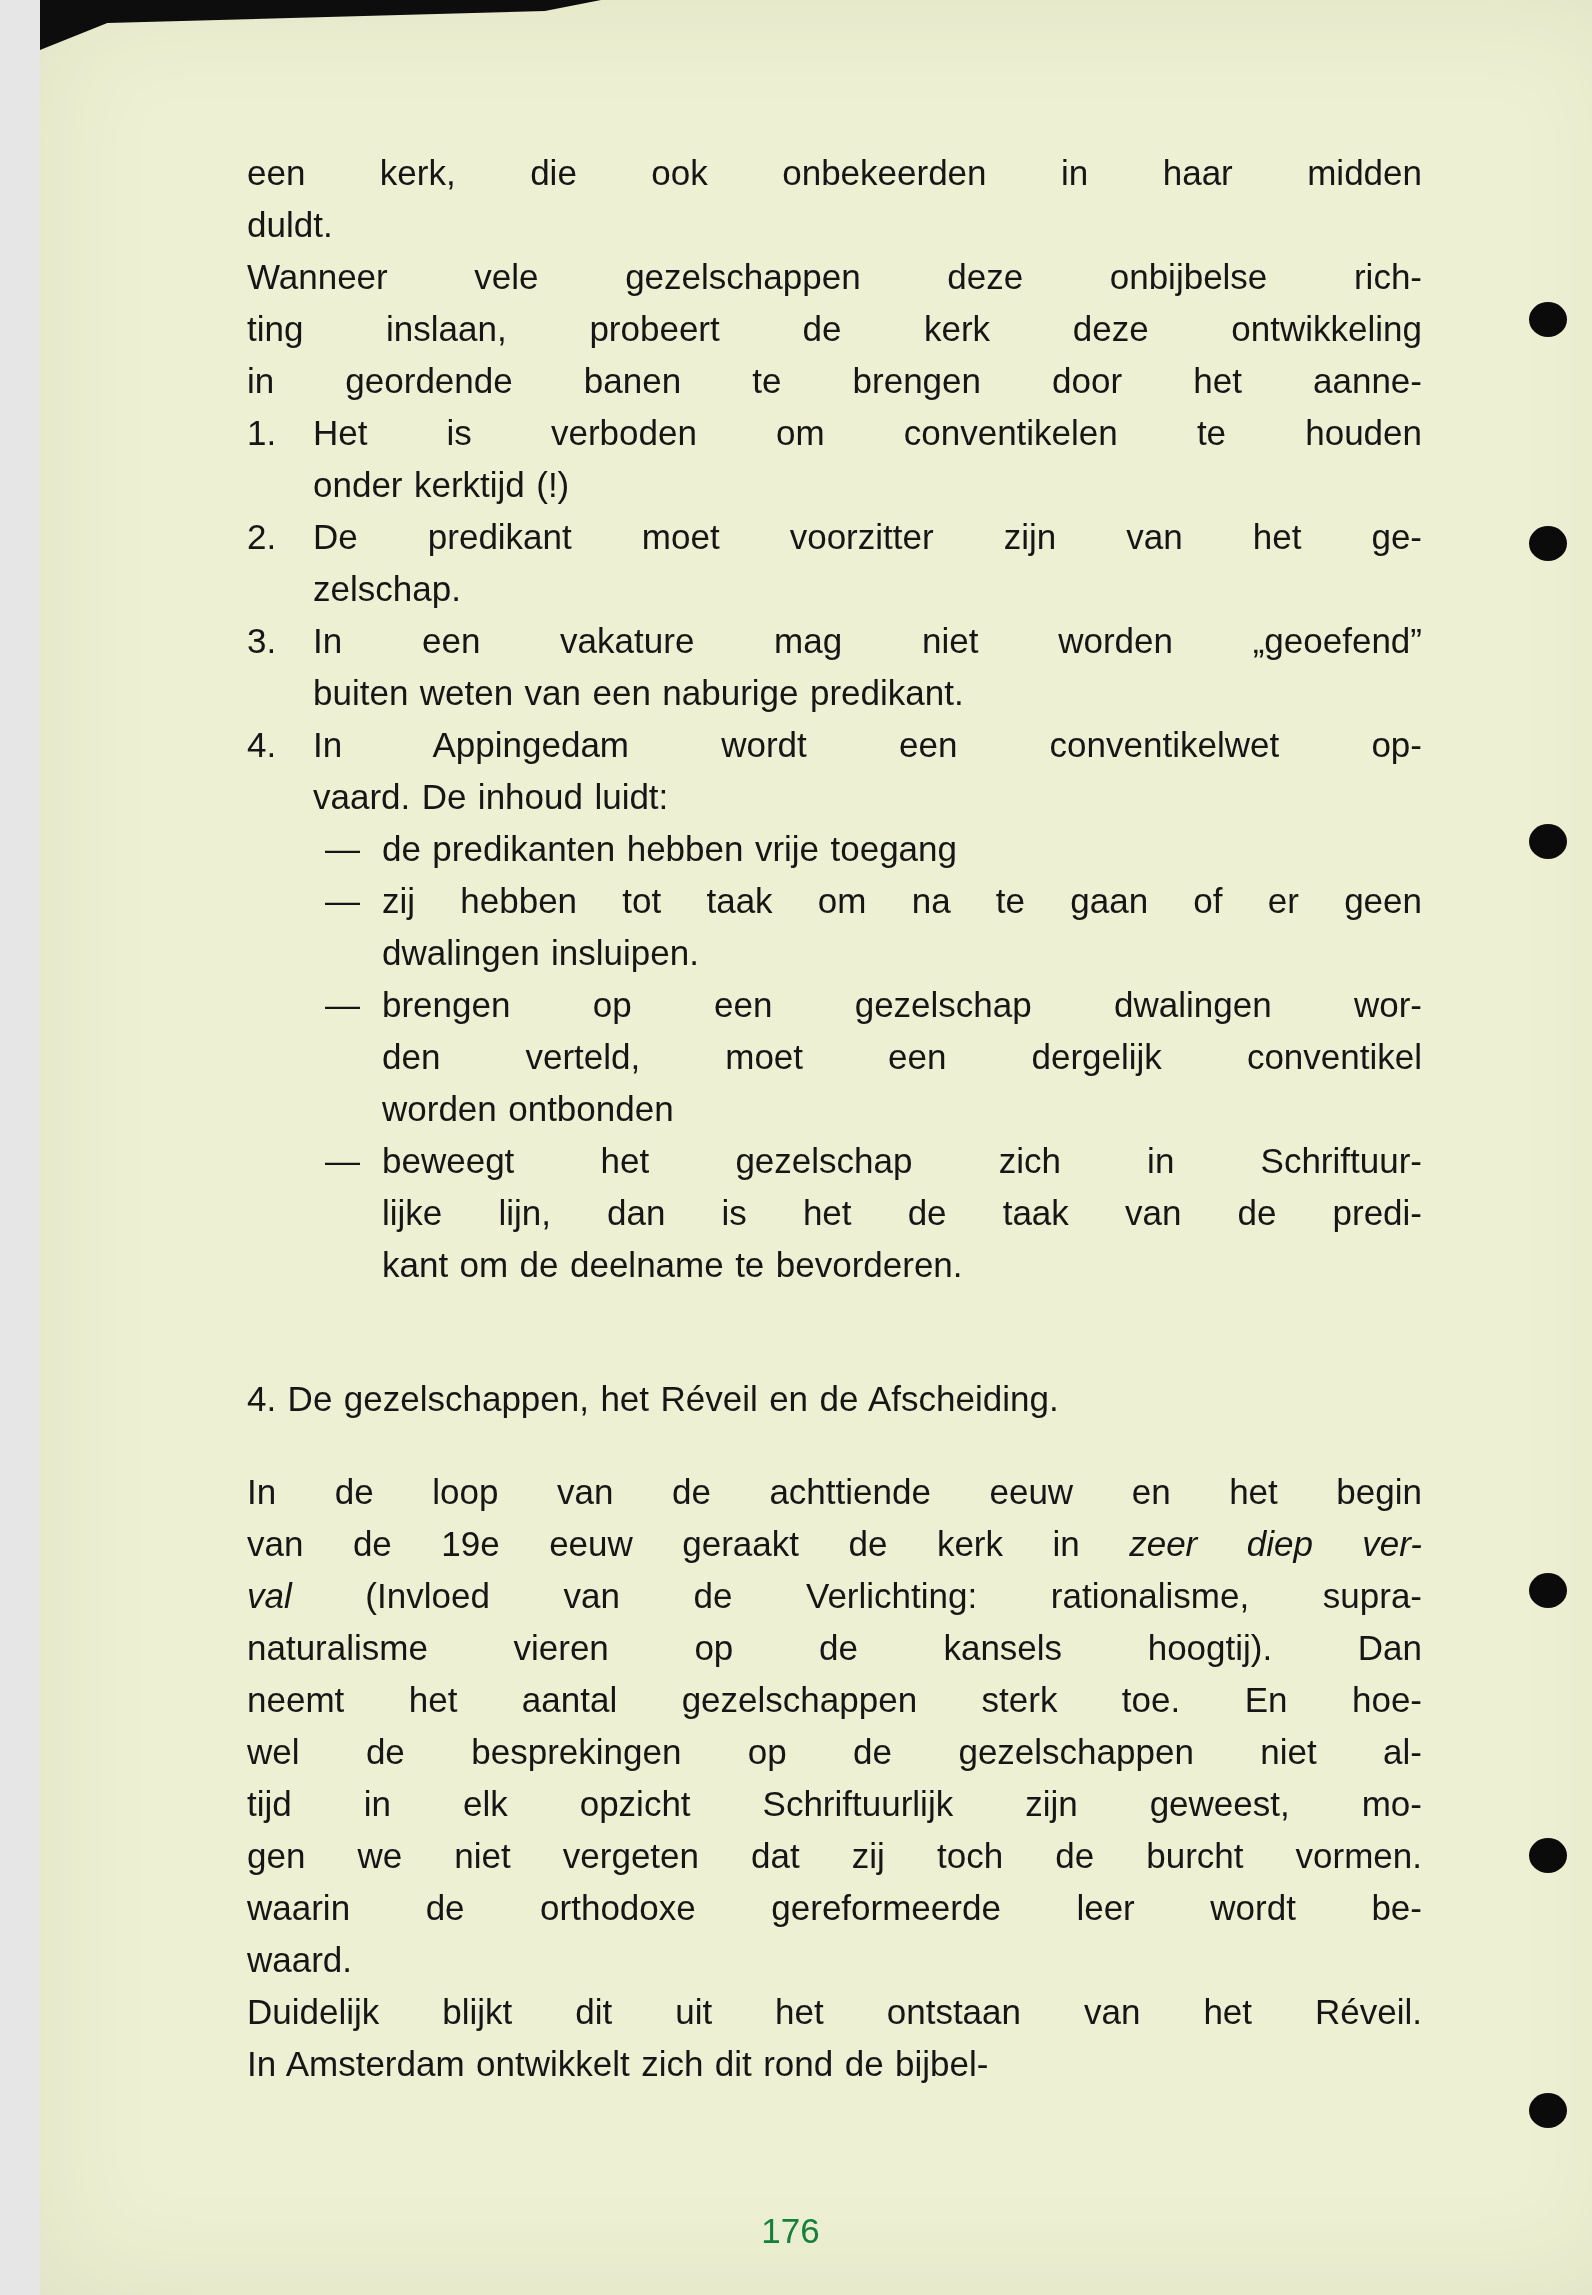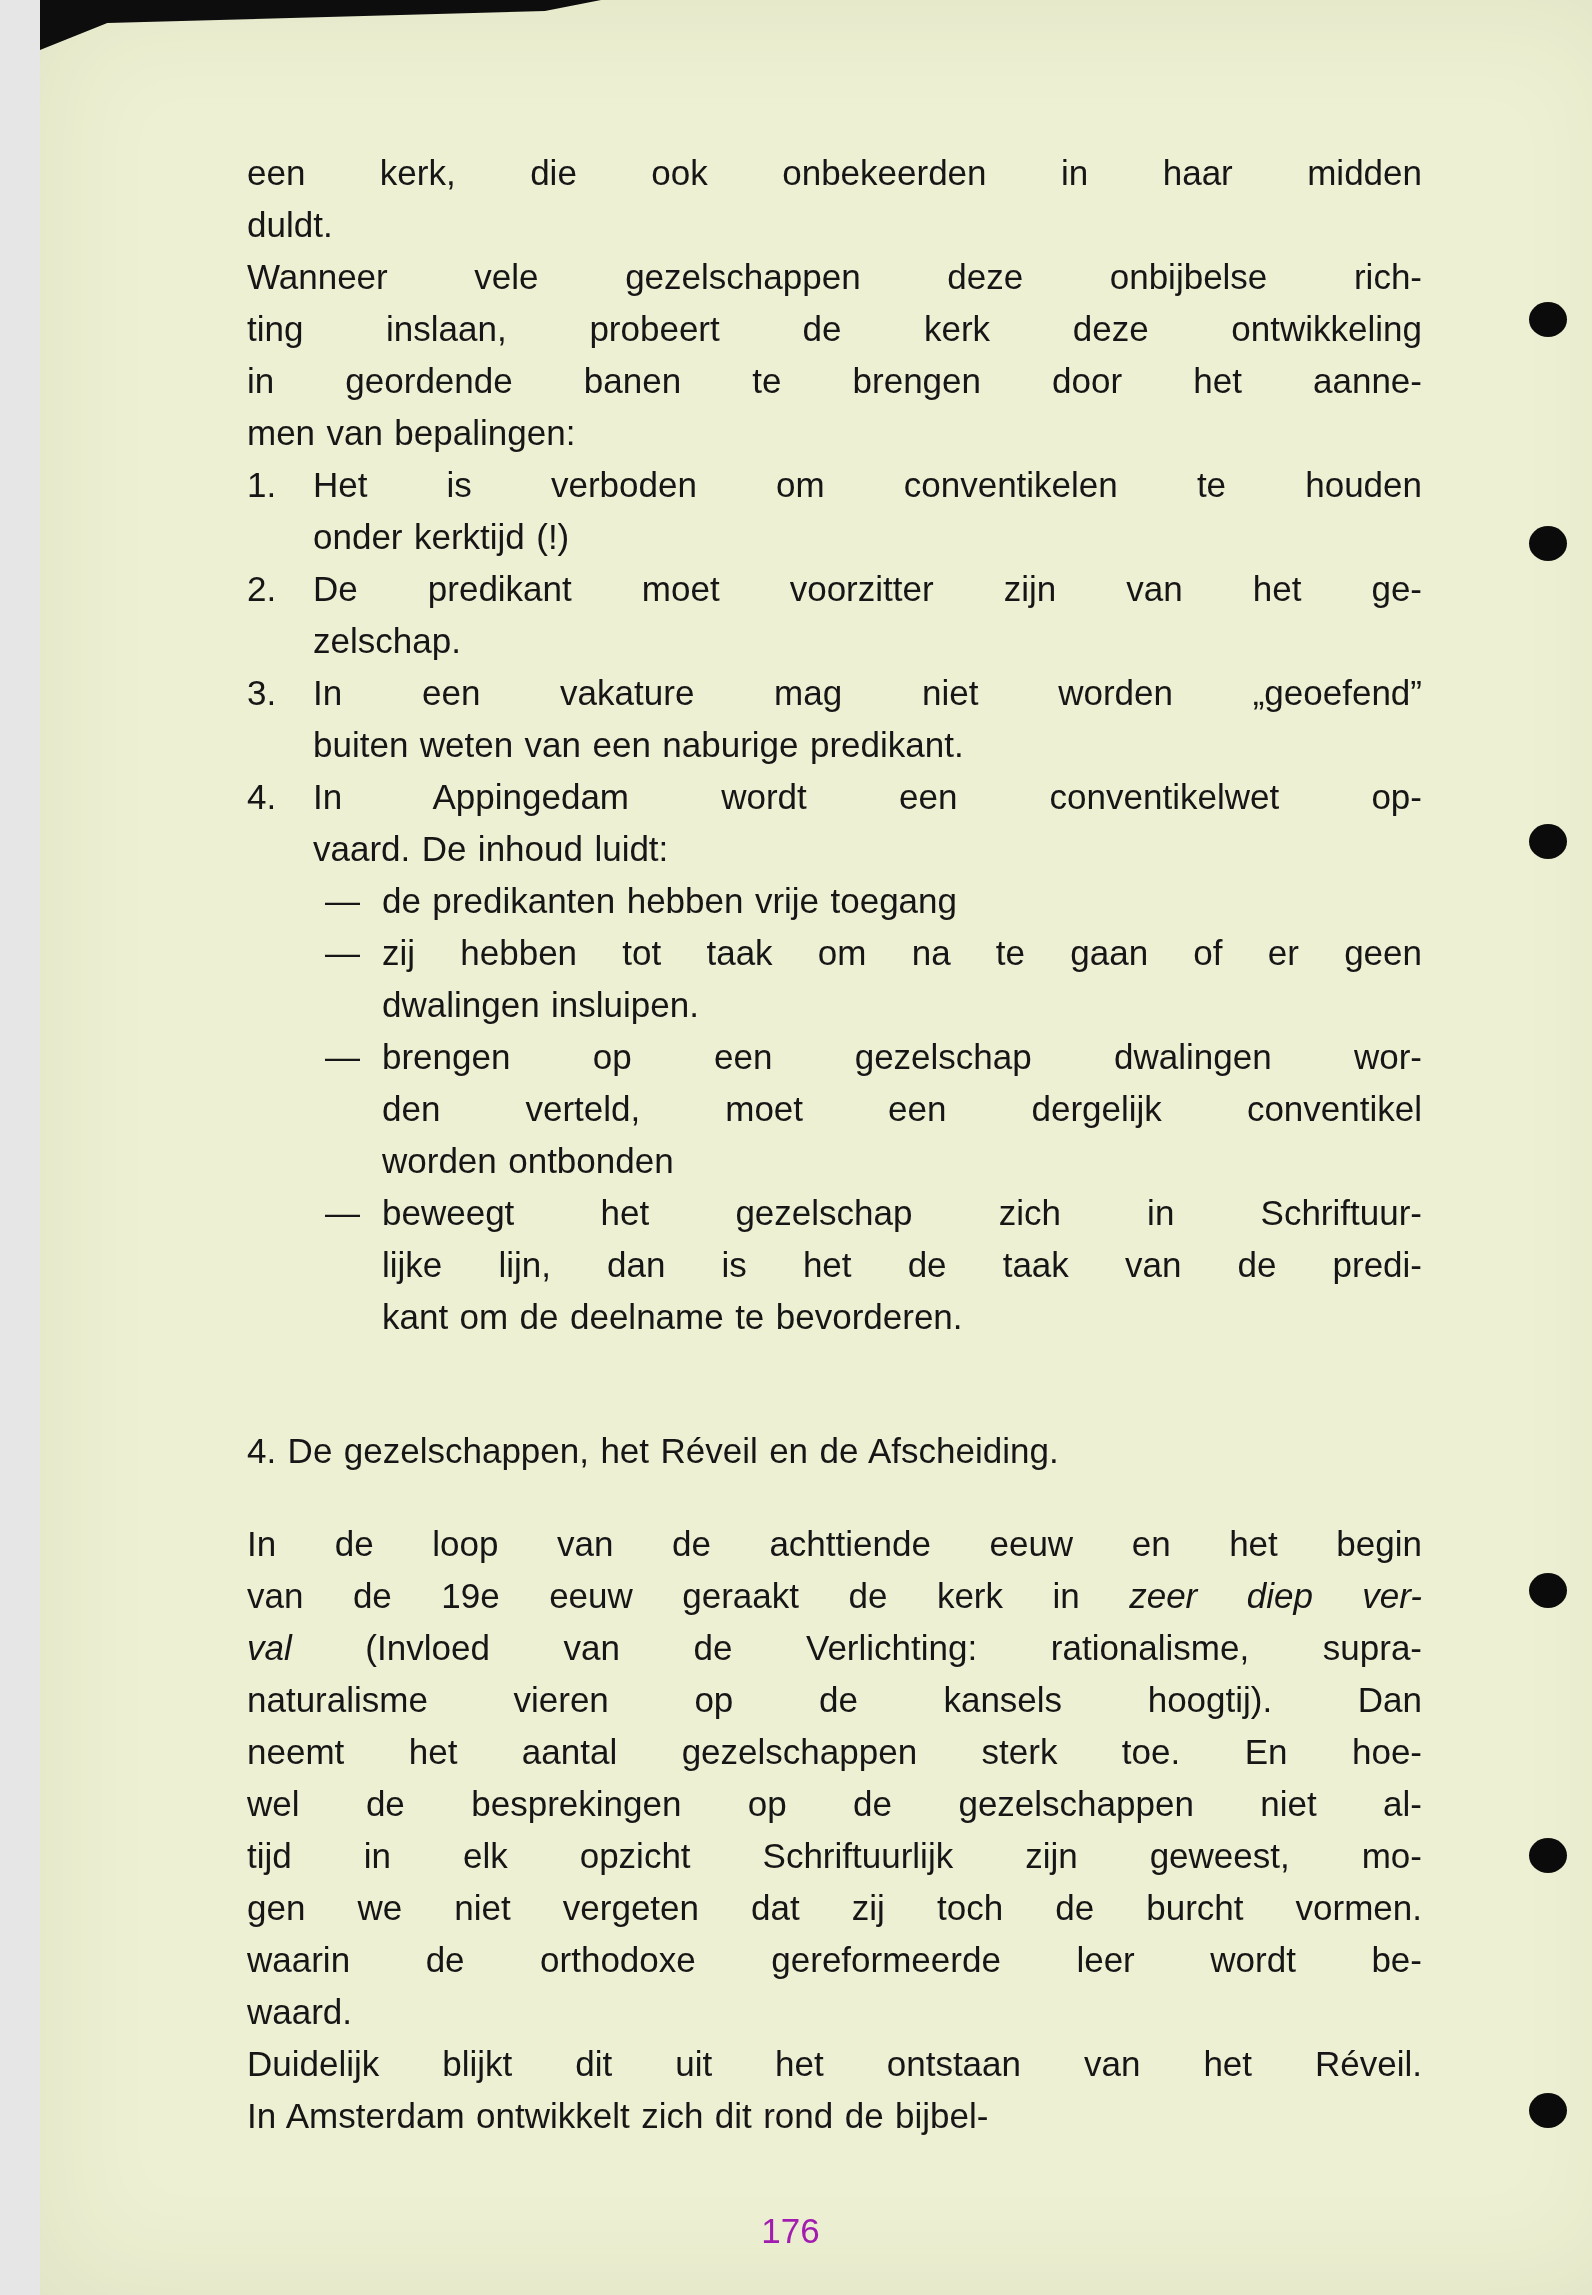--- a/index.html
+++ b/index.html
@@ -62,21 +62,21 @@
     margin: 82px 0 41px 0;
   }
   .it { font-style: italic; }
   .page-number {
     position: absolute;
     top: 2211px;
     left: 0;
     width: 1501px;
     text-align: center;
     font-size: 35px;
-    color: #a21caf;
+    color: #15803d;
   }
 </style>
 </head>
 <body>
 
 <div class="paper">
   <div class="corner-strip"></div>
   <div id="dots">
       <div class="dot" style="left: 1489px; top: 302px; background: rgb(11, 11, 11);"></div>
       <div class="dot" style="left: 1489px; top: 526px; background: rgb(11, 11, 11);"></div>
@@ -95,23 +95,20 @@
         </div>
         <div class="line just">
           <span class="ltext">Wanneer vele gezelschappen deze onbijbelse rich-</span>
         </div>
         <div class="line just">
           <span class="ltext">ting inslaan, probeert de kerk deze ontwikkeling</span>
         </div>
         <div class="line just">
           <span class="ltext">in geordende banen te brengen door het aanne-</span>
         </div>
-        <div class="line">
-          <span class="ltext">men van bepalingen:</span>
-        </div>
       </div>
       <div class="block numbered-item">
         <div class="line just">
           <span class="marker">1.</span>
           <span class="ltext">Het is verboden om conventikelen te houden</span>
         </div>
         <div class="line">
           <span class="marker"></span>
           <span class="ltext">onder kerktijd (!)</span>
         </div>

